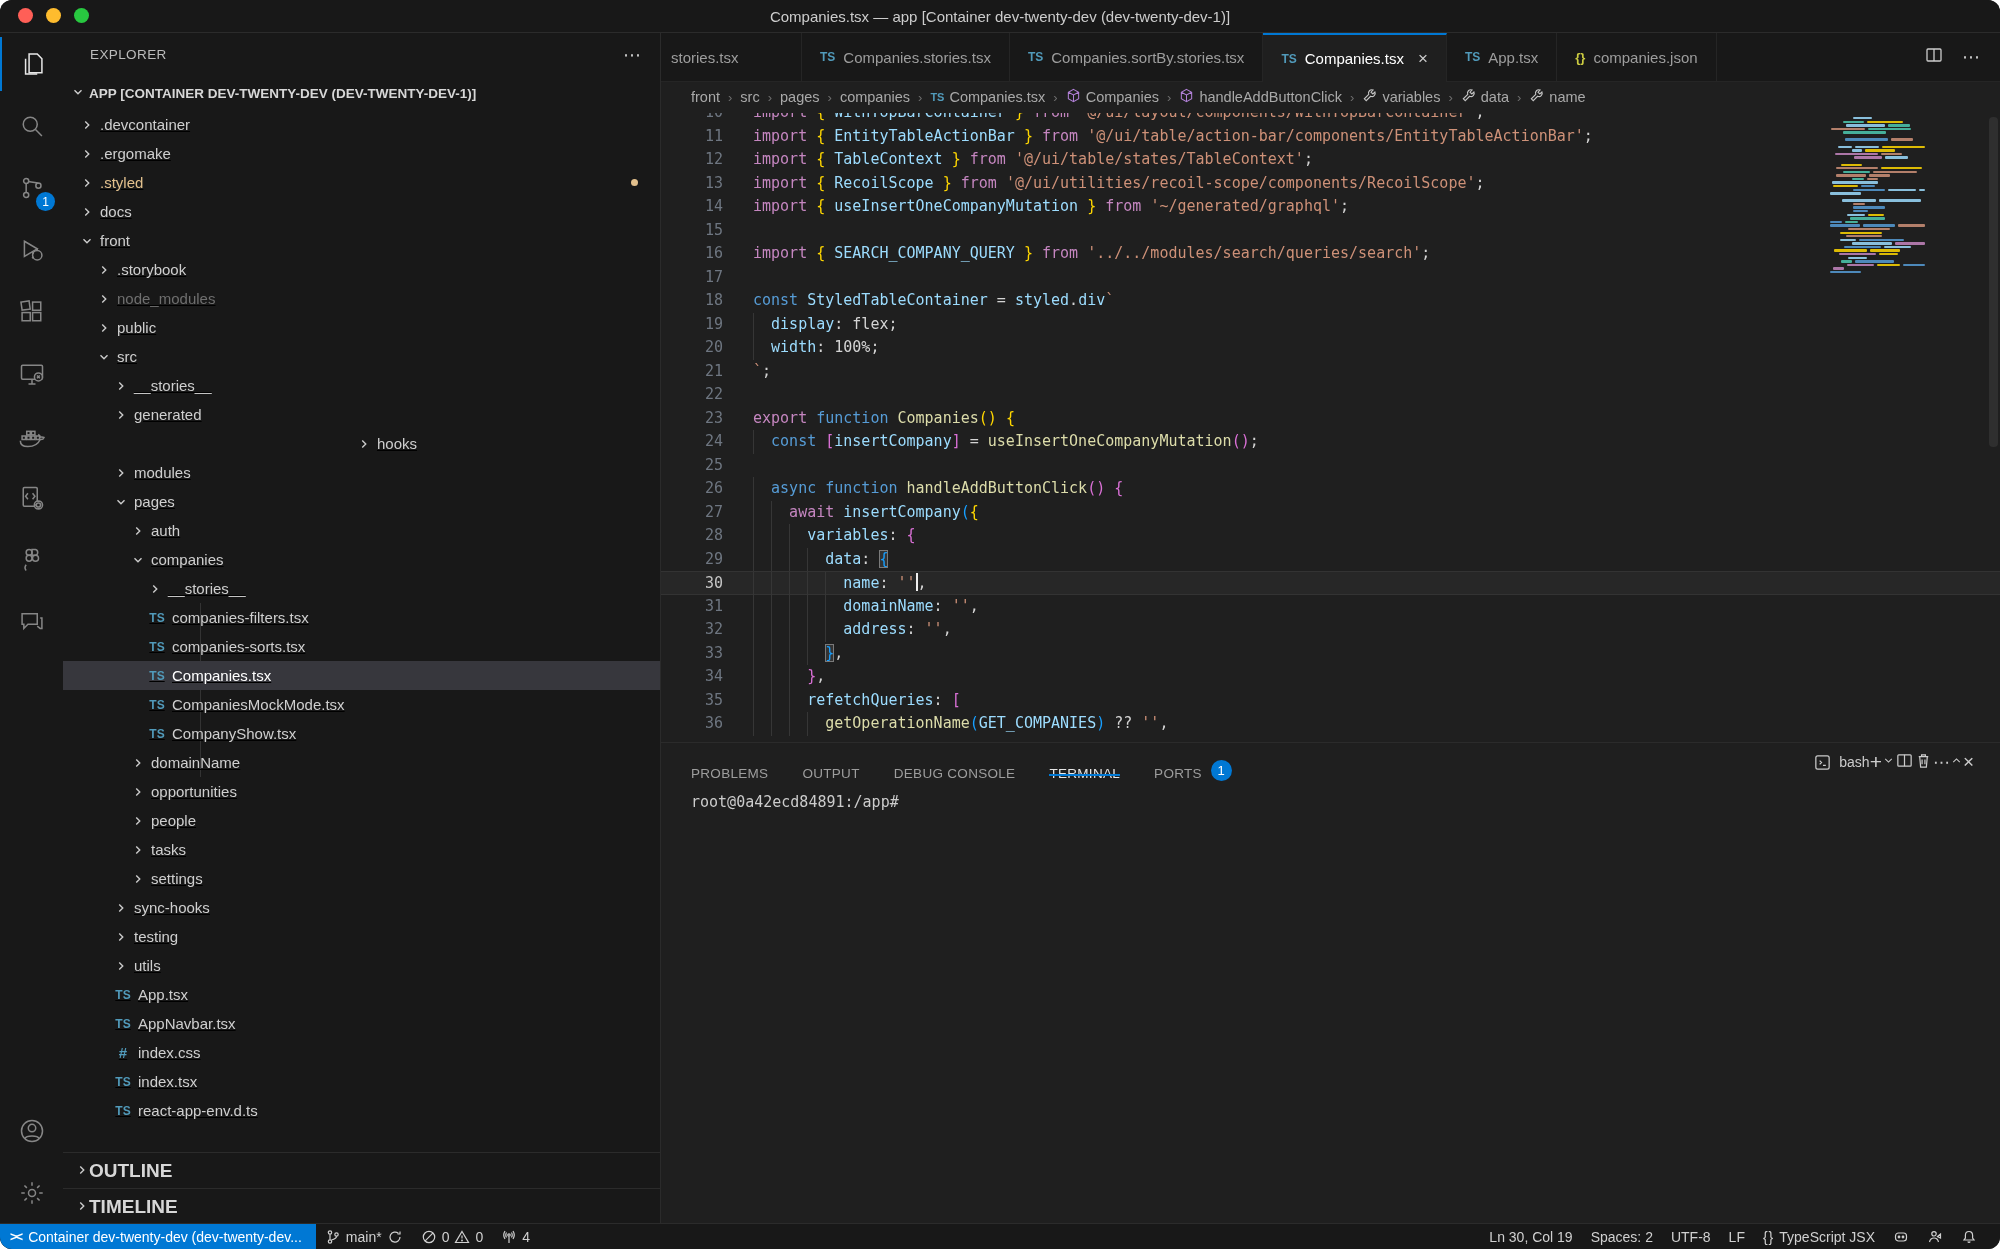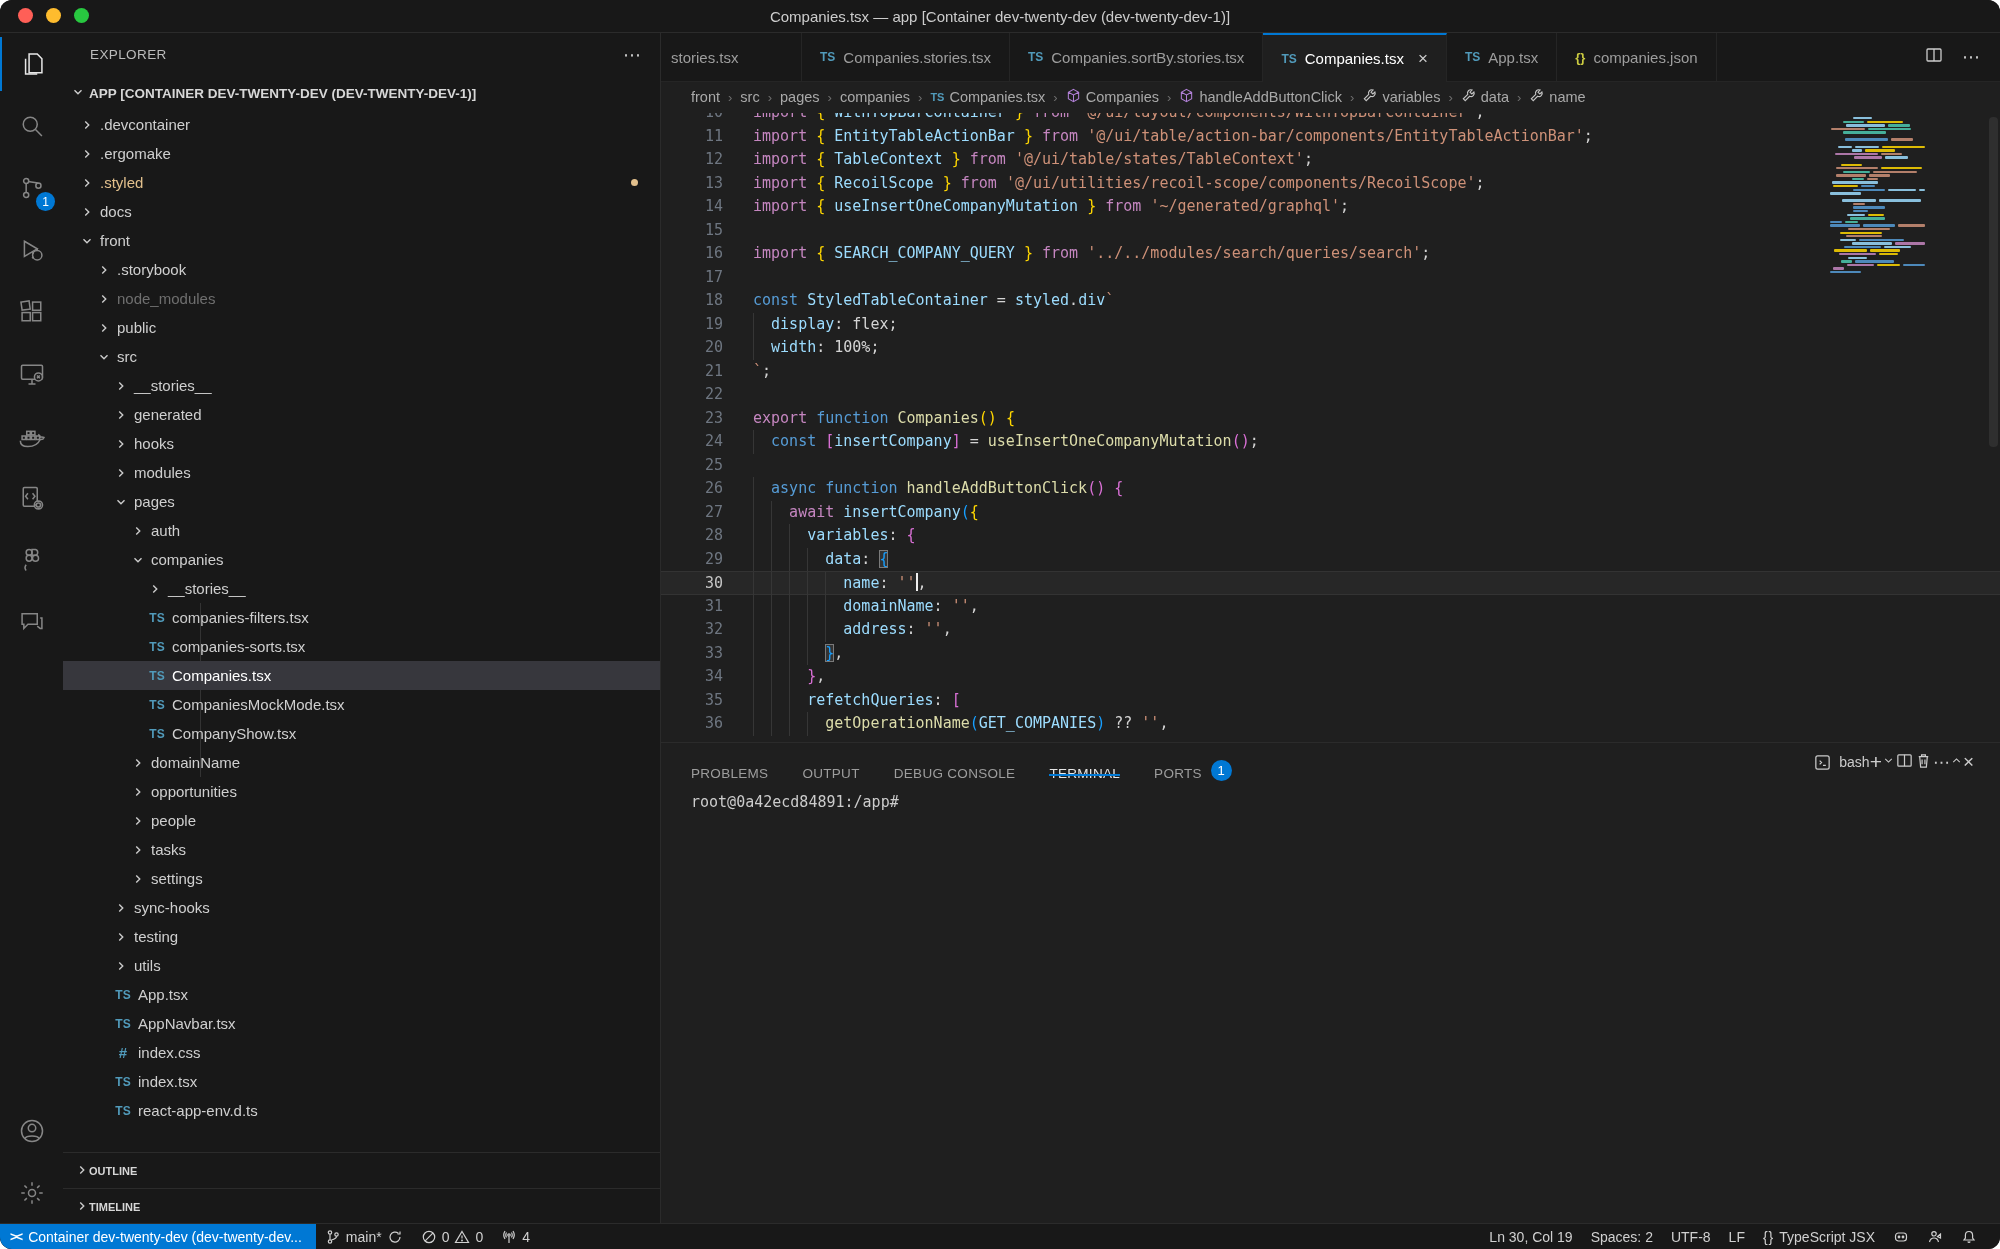--- a/index.html
+++ b/index.html
@@ -25,33 +25,33 @@
   .act-badge{position:absolute;right:8px;bottom:8px;min-width:19px;height:19px;border-radius:10px;background:#0078d4;color:#fff;font-size:12px;display:flex;align-items:center;justify-content:center;}
   .act-bottom{position:absolute;bottom:0;left:0;width:63px;display:flex;flex-direction:column;align-items:center;}
 
   
   .sidebar{width:597px;background:#181818;border-right:1px solid #2b2b2b;flex:none;display:flex;flex-direction:column;overflow:hidden;}
   .sb-header{height:43px;display:flex;align-items:center;padding:0 18px 0 27px;color:#bbbbbb;font-size:13.5px;letter-spacing:.4px;flex:none;}
   .sb-header .spacer{flex:1;}
   .sb-ellipsis{color:#cccccc;font-size:18px;letter-spacing:1px;}
   .sb-section{height:34px;display:flex;align-items:center;padding-left:8px;color:#d7d7d7;font-weight:bold;font-size:13.5px;flex:none;}
   .sb-section .chev{margin-right:4px;}
-  .tree{flex:1;position:relative;overflow:hidden;}
+  .tree{flex:1;position:relative;overflow:hidden;text-decoration:underline;}
   .trow{height:29px;display:flex;align-items:center;color:#cfcfcf;font-size:15px;position:relative;cursor:default;white-space:nowrap;}
   .trow.selected{background:#37373d;color:#ffffff;}
   .trow .chev{flex:none;display:flex;width:16px;justify-content:center;}
   .trow .ficon{flex:none;width:20px;text-align:center;font-weight:bold;}
   .ficon.ts{color:#519aba;font-size:12px;}
   .ficon.css{color:#519aba;font-size:15px;}
   .trow .lbl{margin-left:5px;}
   .trow.dim{color:#6f6f6f;}
   .trow.mod{color:#e2c08d;}
   .trow .gitdot{position:absolute;right:22px;top:11px;width:7px;height:7px;border-radius:50%;background:#e2c08d;}
   .tree-guide{position:absolute;width:1px;background:#333333;}
-  .sb-foot{height:35px;border-top:1px solid #2b2b2b;display:flex;align-items:center;padding-left:12px;color:#d7d7d7;font-weight:bold;font-size:11px;flex:none;}
+  .sb-foot{height:35px;border-top:1px solid #2b2b2b;display:flex;align-items:center;padding-left:12px;color:#d7d7d7;font-weight:bold;font-size:19px;flex:none;}
   .chev svg{width:14px;height:14px;stroke:#cccccc;fill:none;stroke-width:1.6;}
 
   
   .editor{flex:1;position:relative;background:#1f1f1f;overflow:hidden;}
   .tabbar{position:absolute;top:0;left:0;right:0;height:48px;background:#181818;display:flex;border-bottom:1px solid #252525;}
   .tab{display:flex;align-items:center;padding:0 18px;border-right:1px solid #252525;color:#9d9d9d;font-size:15px;gap:8px;position:relative;flex:none;}
   .tab.partial{width:120px;overflow:hidden;padding:0 10px;}
   .tab.active{background:#1f1f1f;color:#ffffff;border-top:2px solid #0078d4;margin-bottom:-1px;}
   .tab .ticon{font-weight:bold;font-size:12px;color:#519aba;}
   .tab .jicon{font-weight:bold;font-size:13px;color:#cbcb41;}
@@ -318,21 +318,21 @@
             <span class="lbl">__stories__</span>
           </div>
           <div class="trow" style="padding-left: 50px; align-items: center;">
             <span class="chev">
               <svg viewBox="0 0 16 16">
                 <polyline points="6,4 10,8 6,12"></polyline>
               </svg>
             </span>
             <span class="lbl">generated</span>
           </div>
-          <div class="trow" style="padding-left: 50px;">
+          <div class="trow" style="padding-left: 50px; justify-content: center;">
             <span class="chev">
               <svg viewBox="0 0 16 16">
                 <polyline points="6,4 10,8 6,12"></polyline>
               </svg>
             </span>
             <span class="lbl">hooks</span>
           </div>
           <div class="trow" style="padding-left: 50px;">
             <span class="chev">
               <svg viewBox="0 0 16 16">

